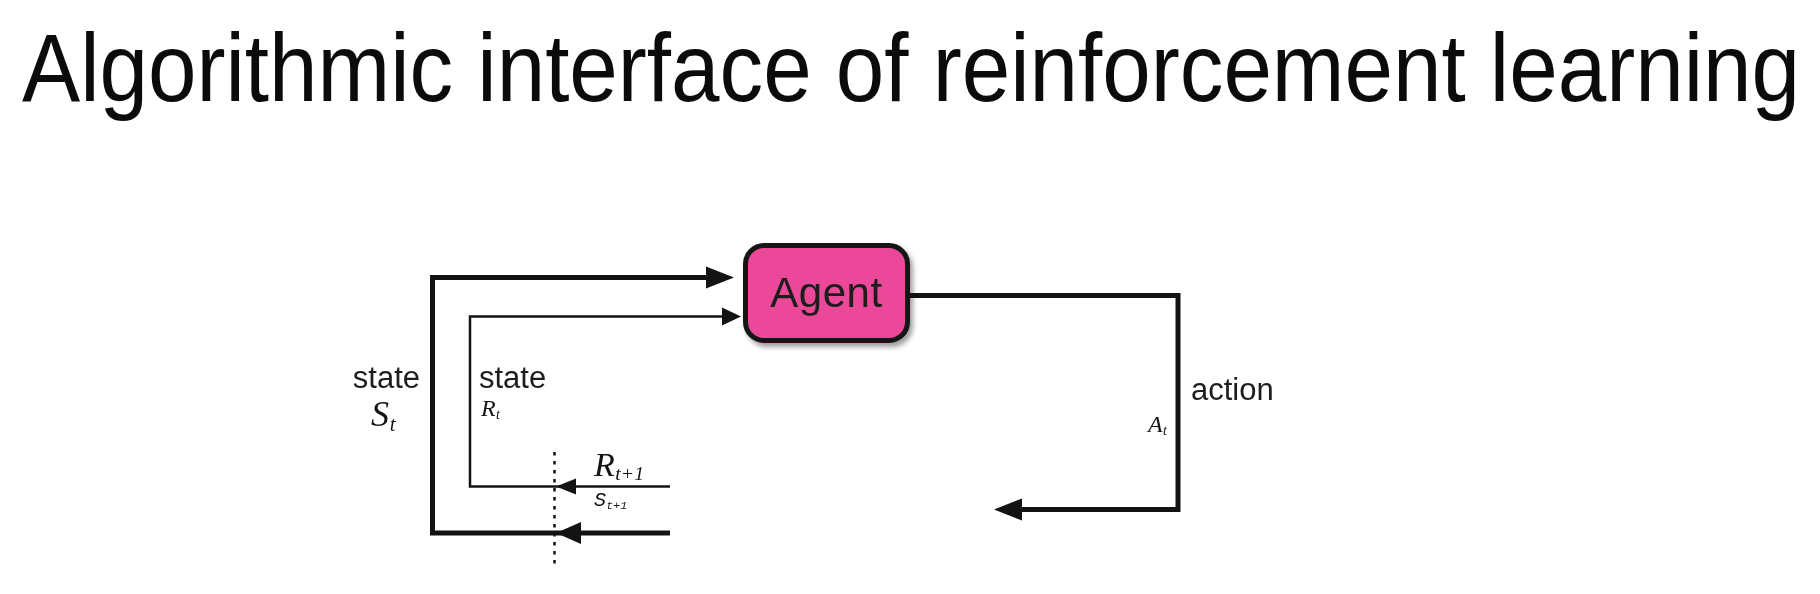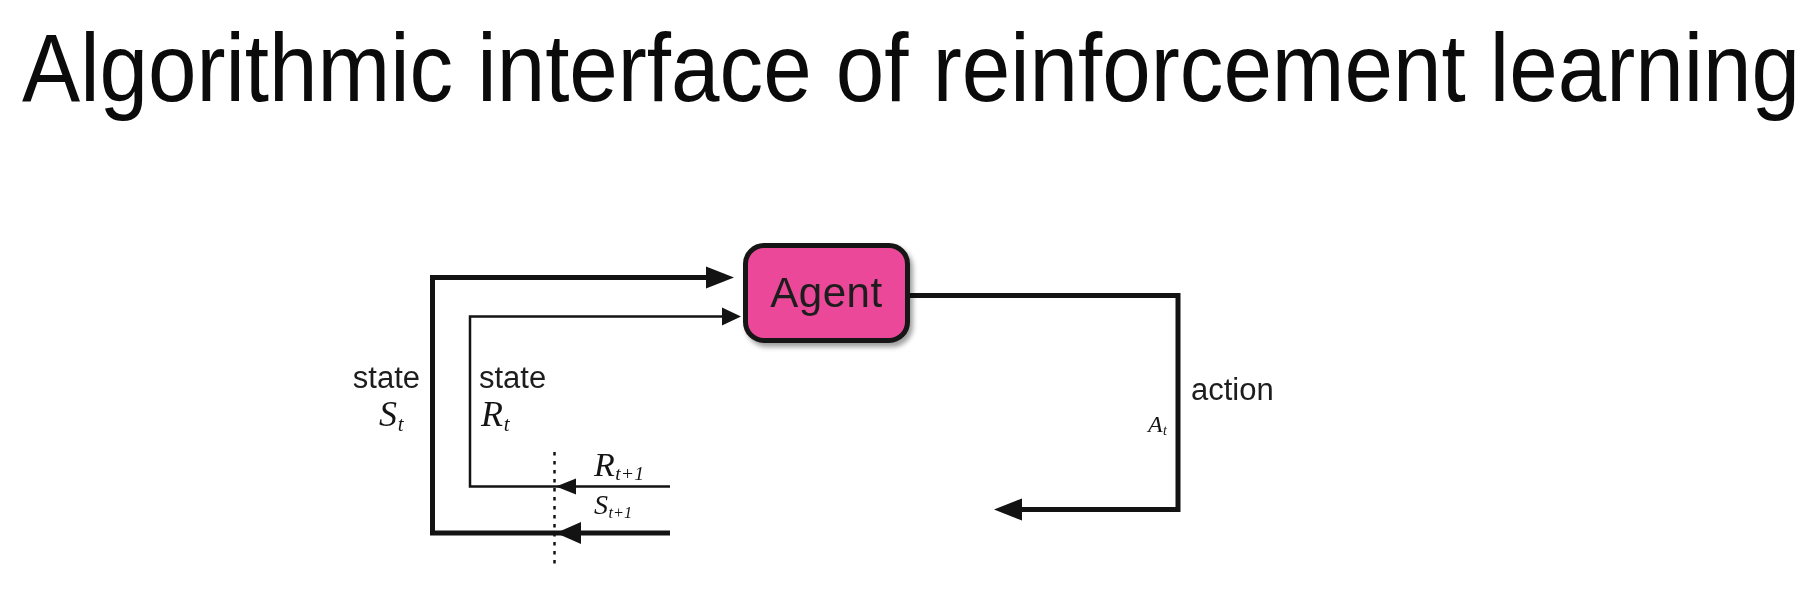--- a/index.html
+++ b/index.html
@@ -73,27 +73,27 @@
   }
   .math-label sub {
     font-size: 0.58em;
     font-style: italic;
     vertical-align: baseline;
     position: relative;
     top: 0.22em;
     left: 0.03em;
   }
   #label-state  { left: 300px; top: 360px; width: 120px; text-align: right; }
-  #sym-state    { left: 371px; top: 396px; font-size: 36px; margin-left: 8px; }
+  #sym-state    { left: 371px; top: 396px; font-size: 36px; }
   #label-reward { left: 479px; top: 360px; }
-  #sym-reward   { left: 481px; top: 396px; font-size: 36px; }
+  #sym-reward   { left: 481px; top: 396px; font-size: 24px; }
   #label-action { left: 1191px; top: 372px; }
   #sym-action   { left: 1148px; top: 412px; font-size: 24px; }
   #sym-next-reward { left: 594px; top: 448px; font-size: 34px; }
-  #sym-next-state  { left: 594px; top: 491px; font-size: 28px; }
+  #sym-next-state  { left: 594px; top: 491px; font-size: 20px; font-family: Liberation Mono, monospace; }
 </style>
 </head>
 <body>
 
 <main class="stage">
 
   <svg class="title-svg" viewBox="0 0 1820 150">
     <text x="22" y="101" textLength="1778" lengthAdjust="spacingAndGlyphs">Algorithmic interface of reinforcement learning</text>
   </svg>
 

